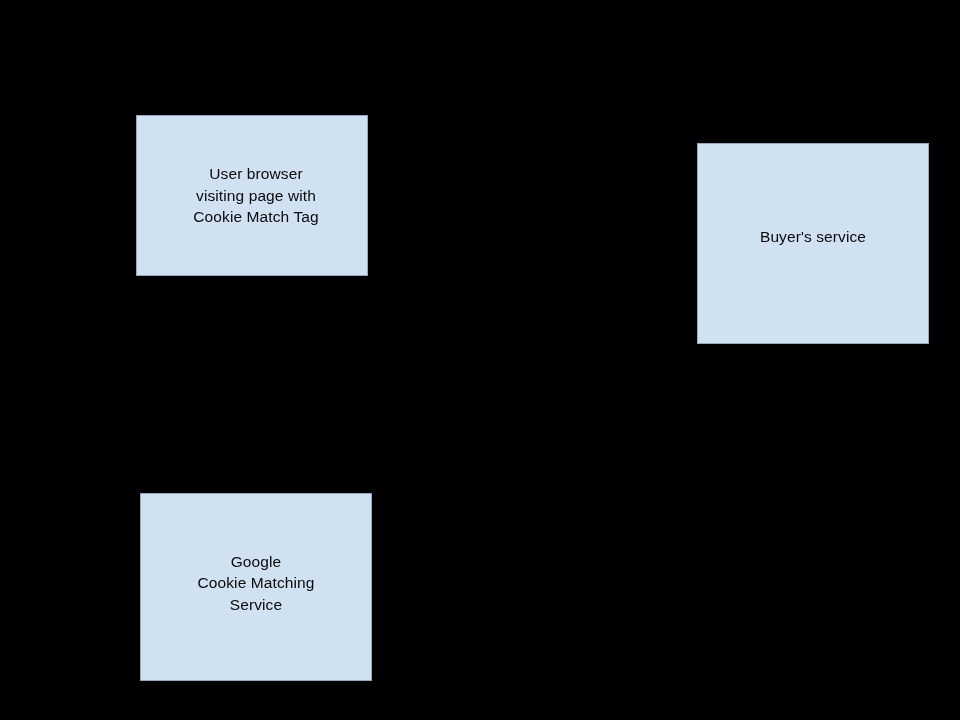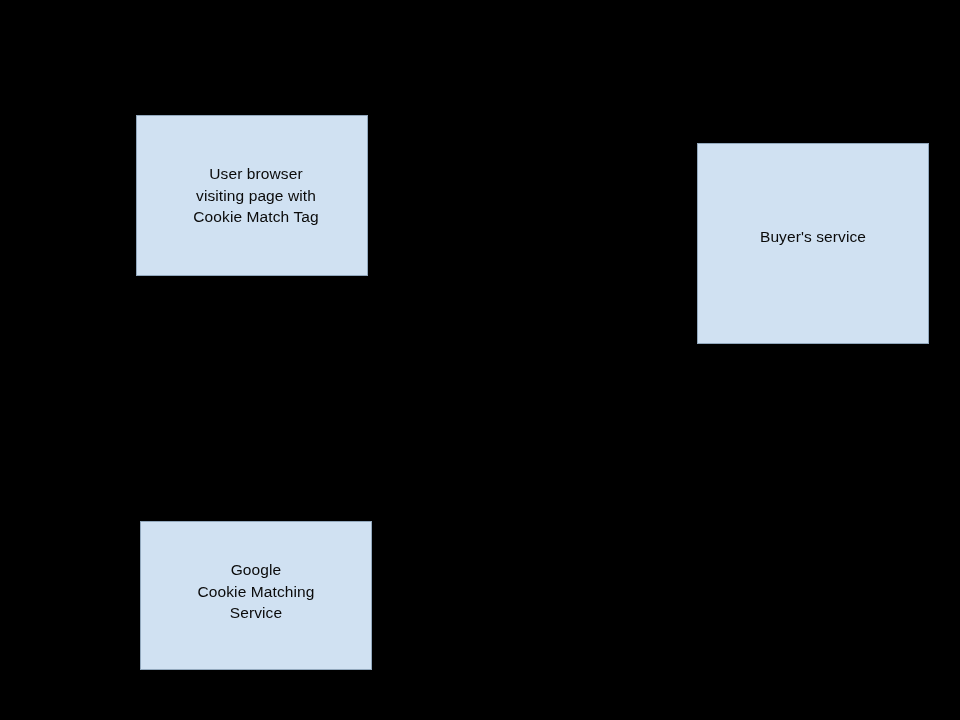--- a/index.html
+++ b/index.html
@@ -82,19 +82,19 @@
   <div class="node v-center" id="node-user-browser" style="left: 136px; top: 115px; width: 232px; height: 161px; background: rgb(208, 225, 242); border-color: rgb(146, 168, 189); color: rgb(10, 10, 10);">
     <span class="node-label">User browser
 visiting page with
 Cookie Match Tag</span>
   </div>
 
   <div class="node v-above" id="node-buyers-service" style="left: 697px; top: 115px; width: 232px; height: 201px; background: rgb(208, 225, 242); border-color: rgb(146, 168, 189); color: rgb(10, 10, 10); margin-top: 28px;">
     <span class="node-label">Buyer's service</span>
   </div>
 
-  <div class="node v-slight-above" id="node-google-cookie-matching" style="left: 140px; top: 493px; width: 232px; height: 149px; background: rgb(208, 225, 242); border-color: rgb(146, 168, 189); color: rgb(10, 10, 10); margin-top: 28px;">
+  <div class="node v-slight-above" id="node-google-cookie-matching" style="left: 140px; top: 493px; width: 232px; height: 188px; background: rgb(208, 225, 242); border-color: rgb(146, 168, 189); color: rgb(10, 10, 10);">
     <span class="node-label">Google
 Cookie Matching
 Service</span>
   </div>
 
 </div>
 
 </body></html>

